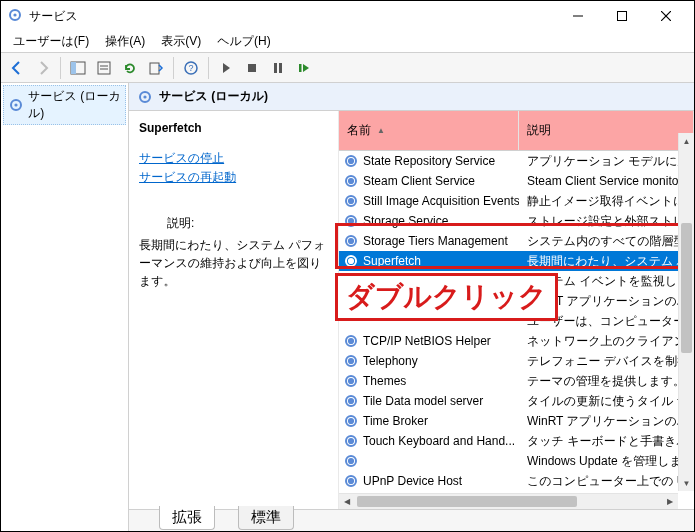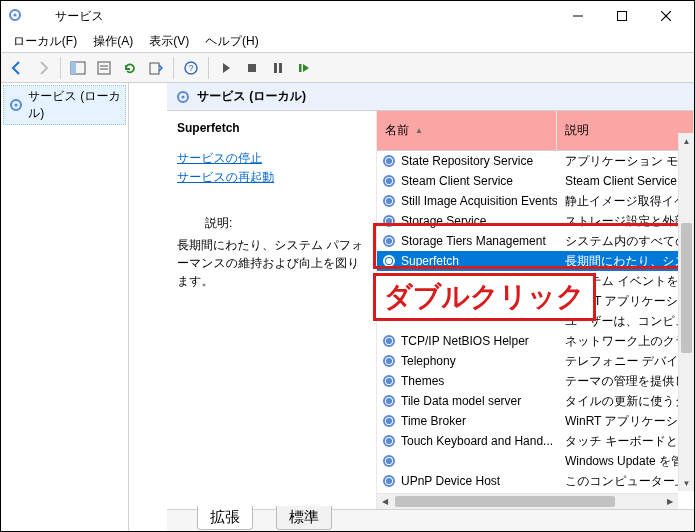--- a/index.html
+++ b/index.html
@@ -15,21 +15,21 @@
   }
   .titlebar {
     height: 30px;
     display: flex;
     align-items: center;
     padding: 0 6px;
     background: #fff;
     color: #000;
   }
   .titlebar .icon { margin-right: 6px; }
-  .titlebar .title { flex: 1; font-size: 12px; margin-left: 26px; }
+  .titlebar .title { flex: 1; font-size: 12px; }
   .win-controls { display: flex; gap: 0; }
   .win-btn {
     width: 44px; height: 28px;
     display: flex; align-items: center; justify-content: center;
     color: #000;
   }
   .win-btn.close { color: #000; }
   .win-btn svg { width: 10px; height: 10px; }
 
   .menubar {
@@ -59,21 +59,20 @@
     border: 1px solid transparent;
     border-radius: 2px;
   }
   .tool-sep { width: 1px; height: 22px; background: #d0d0d0; margin: 0 3px; }
   .tool-btn svg { width: 16px; height: 16px; }
 
   .body-area {
     display: flex;
     height: calc(532px - 30px - 22px - 30px - 2px);
     position: relative;
-    gap: 38px;
   }
   .left-pane {
     width: 128px;
     border-right: 1px solid #d0d0d0;
     padding: 2px;
   }
   .tree-item {
     display: flex; align-items: center;
     padding: 2px 4px;
     gap: 4px;
@@ -257,21 +256,21 @@
     <div class="win-btn close">
         <svg viewBox="0 0 10 10">
           <line x1="0" y1="0" x2="10" y2="10" stroke="#000" stroke-width="1.2"></line>
           <line x1="10" y1="0" x2="0" y2="10" stroke="#000" stroke-width="1.2"></line>
         </svg>
       </div>
   </div>
 </div>
 
 <div class="menubar">
-  <div class="item"><span>ローカル</span>(<span>F</span>)</div>
+  <div class="item"><span>ユーザーは</span>(<span>F</span>)</div>
   <div class="item"><span>操作</span>(<span>A</span>)</div>
   <div class="item"><span>表示</span>(<span>V</span>)</div>
   <div class="item"><span>ヘルプ</span>(<span>H</span>)</div>
 </div>
 
 <div class="toolbar">
   <div class="tool-btn">
       <svg viewBox="0 0 16 16">
         <path d="M10 2 L4 8 L10 14" fill="none" stroke="#1e6fd6" stroke-width="2"></path>
       </svg>

